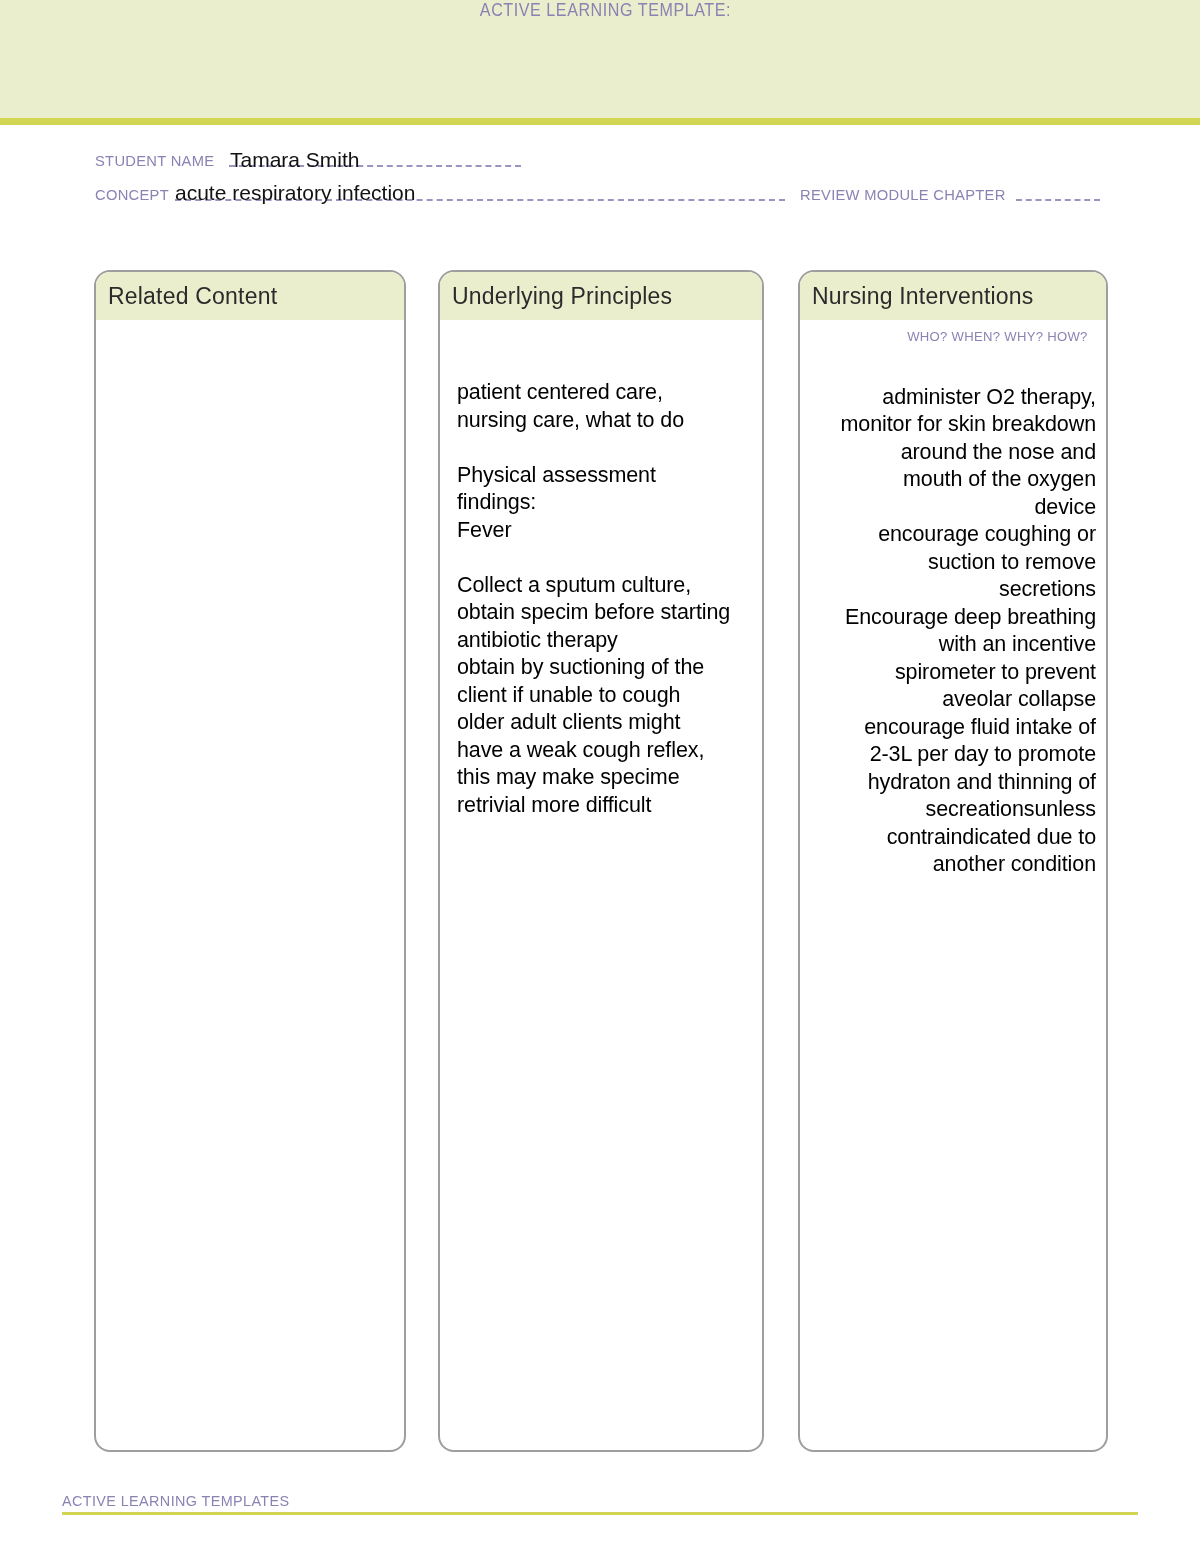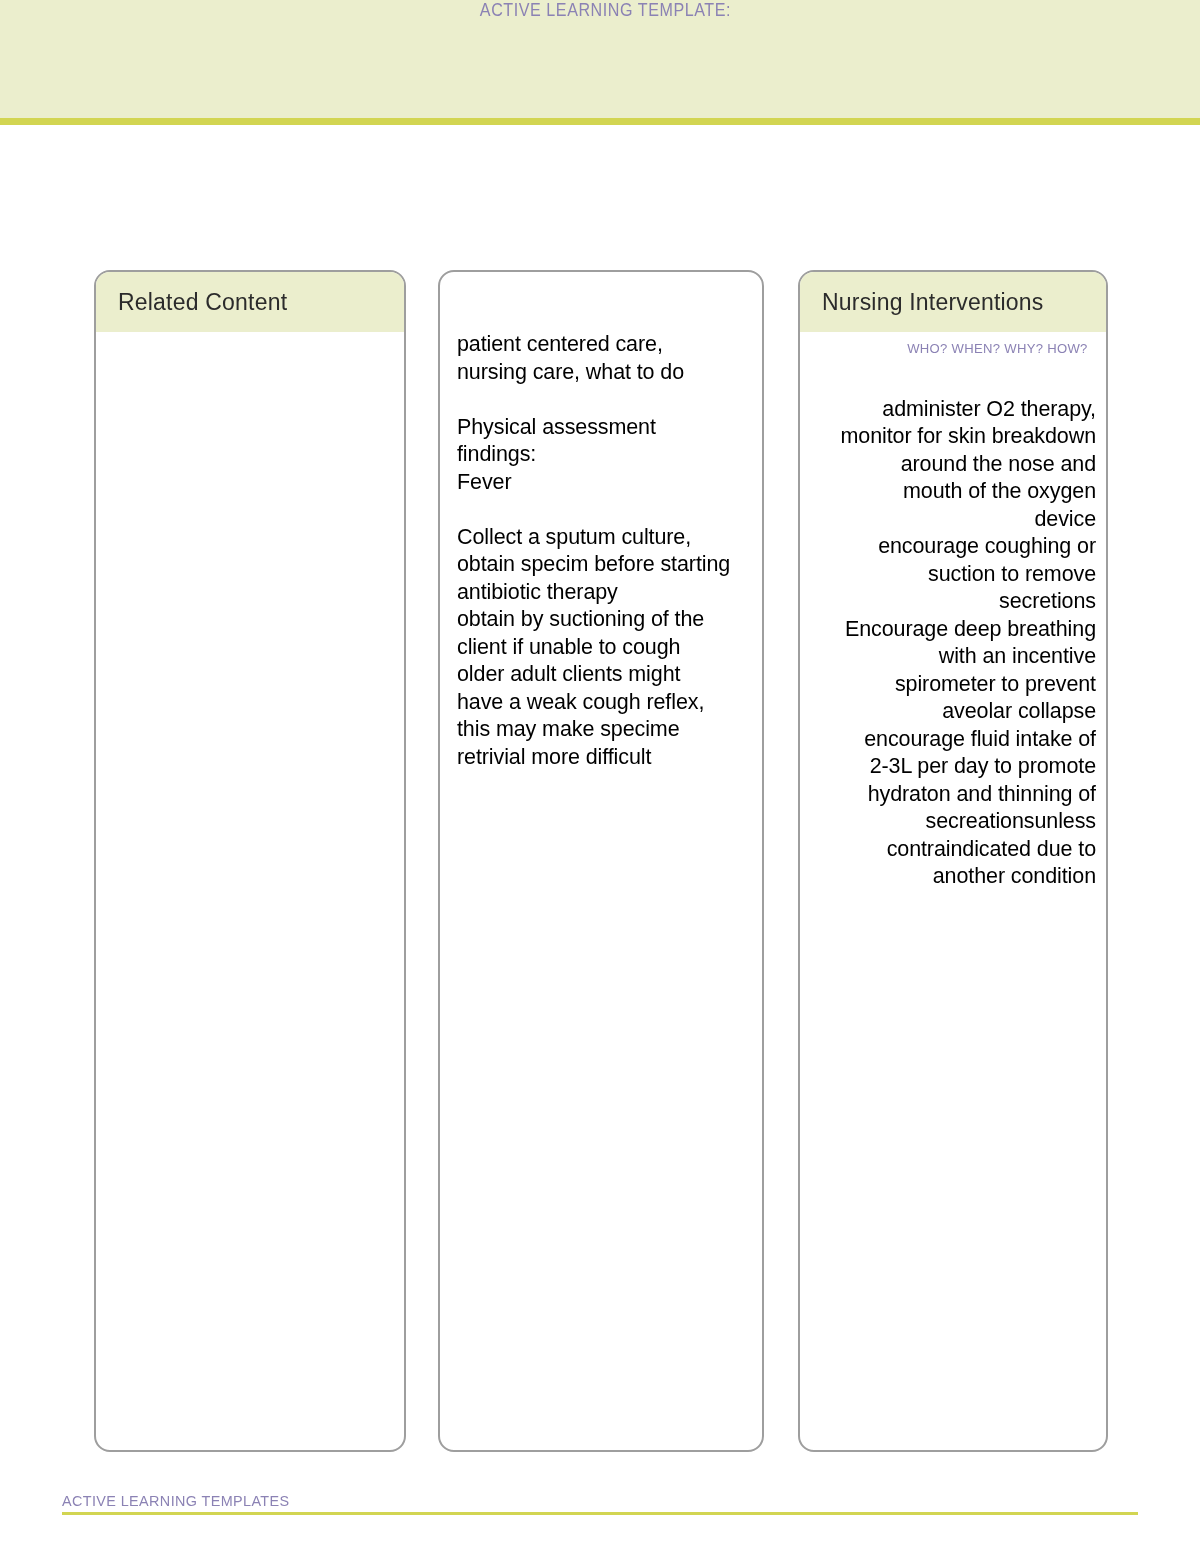--- a/index.html
+++ b/index.html
@@ -128,24 +128,24 @@
     background: #ffffff;
     box-sizing: border-box;
     overflow: hidden;
   }
   .card-1 { left: 0px;   width: 312px; }
   .card-2 { left: 344px; width: 326px; }
   .card-3 { left: 704px; width: 310px; text-align: right; }
 
   .card-head {
     background: #ebeecd;
-    height: 60px;
+    height: 48px;
     display: flex;
     align-items: center;
-    padding-left: 22px;
+    padding-left: 12px;
     box-sizing: border-box;
   }
   .card-head-text {
     font-size: 23px;
     color: #2b2b2b;
     letter-spacing: 0.2px;
     white-space: nowrap;
   }
   .card-body {
     padding: 9px 10px 0 17px;
@@ -198,33 +198,48 @@
 <body>
 
 <div class="banner"></div>
 <div class="banner-rule"></div>
 <div class="banner-inner">
   <span class="alt-label">ACTIVE LEARNING TEMPLATE:</span>
 </div>
 
 <div class="meta">
 
-
+  <div class="meta-row">
+    <span class="meta-label">STUDENT NAME</span><span class="meta-rule rule-name"></span>
+    <span class="handwrite hw-name">Tamara Smith</span>
+  </div>
+
+  <div class="meta-row">
+    <span class="meta-label">CONCEPT</span><span class="meta-rule rule-concept"></span>
+    <span class="handwrite hw-concept">acute respiratory infection</span>
+
+    <span class="chapter-wrap">
+      <span class="meta-label">REVIEW MODULE CHAPTER</span><span class="meta-rule rule-chapter"></span>
+    </span>
+  </div>
 
 </div>
 
 <div class="columns">
 
   <div class="card card-1">
     <div class="card-head">
       <span class="card-head-text">Related Content</span>
     </div>
   </div>
 
   <div class="card card-2">
+    <div class="card-head">
+      <span class="card-head-text">Underlying Principles</span>
+    </div>
     <div class="card-body">
       <div class="card-hint"></div>
       <div class="gap-md"></div>
       <div class="card-text">patient centered care,
 nursing care, what to do
 
 Physical assessment
 findings:
 Fever
 

